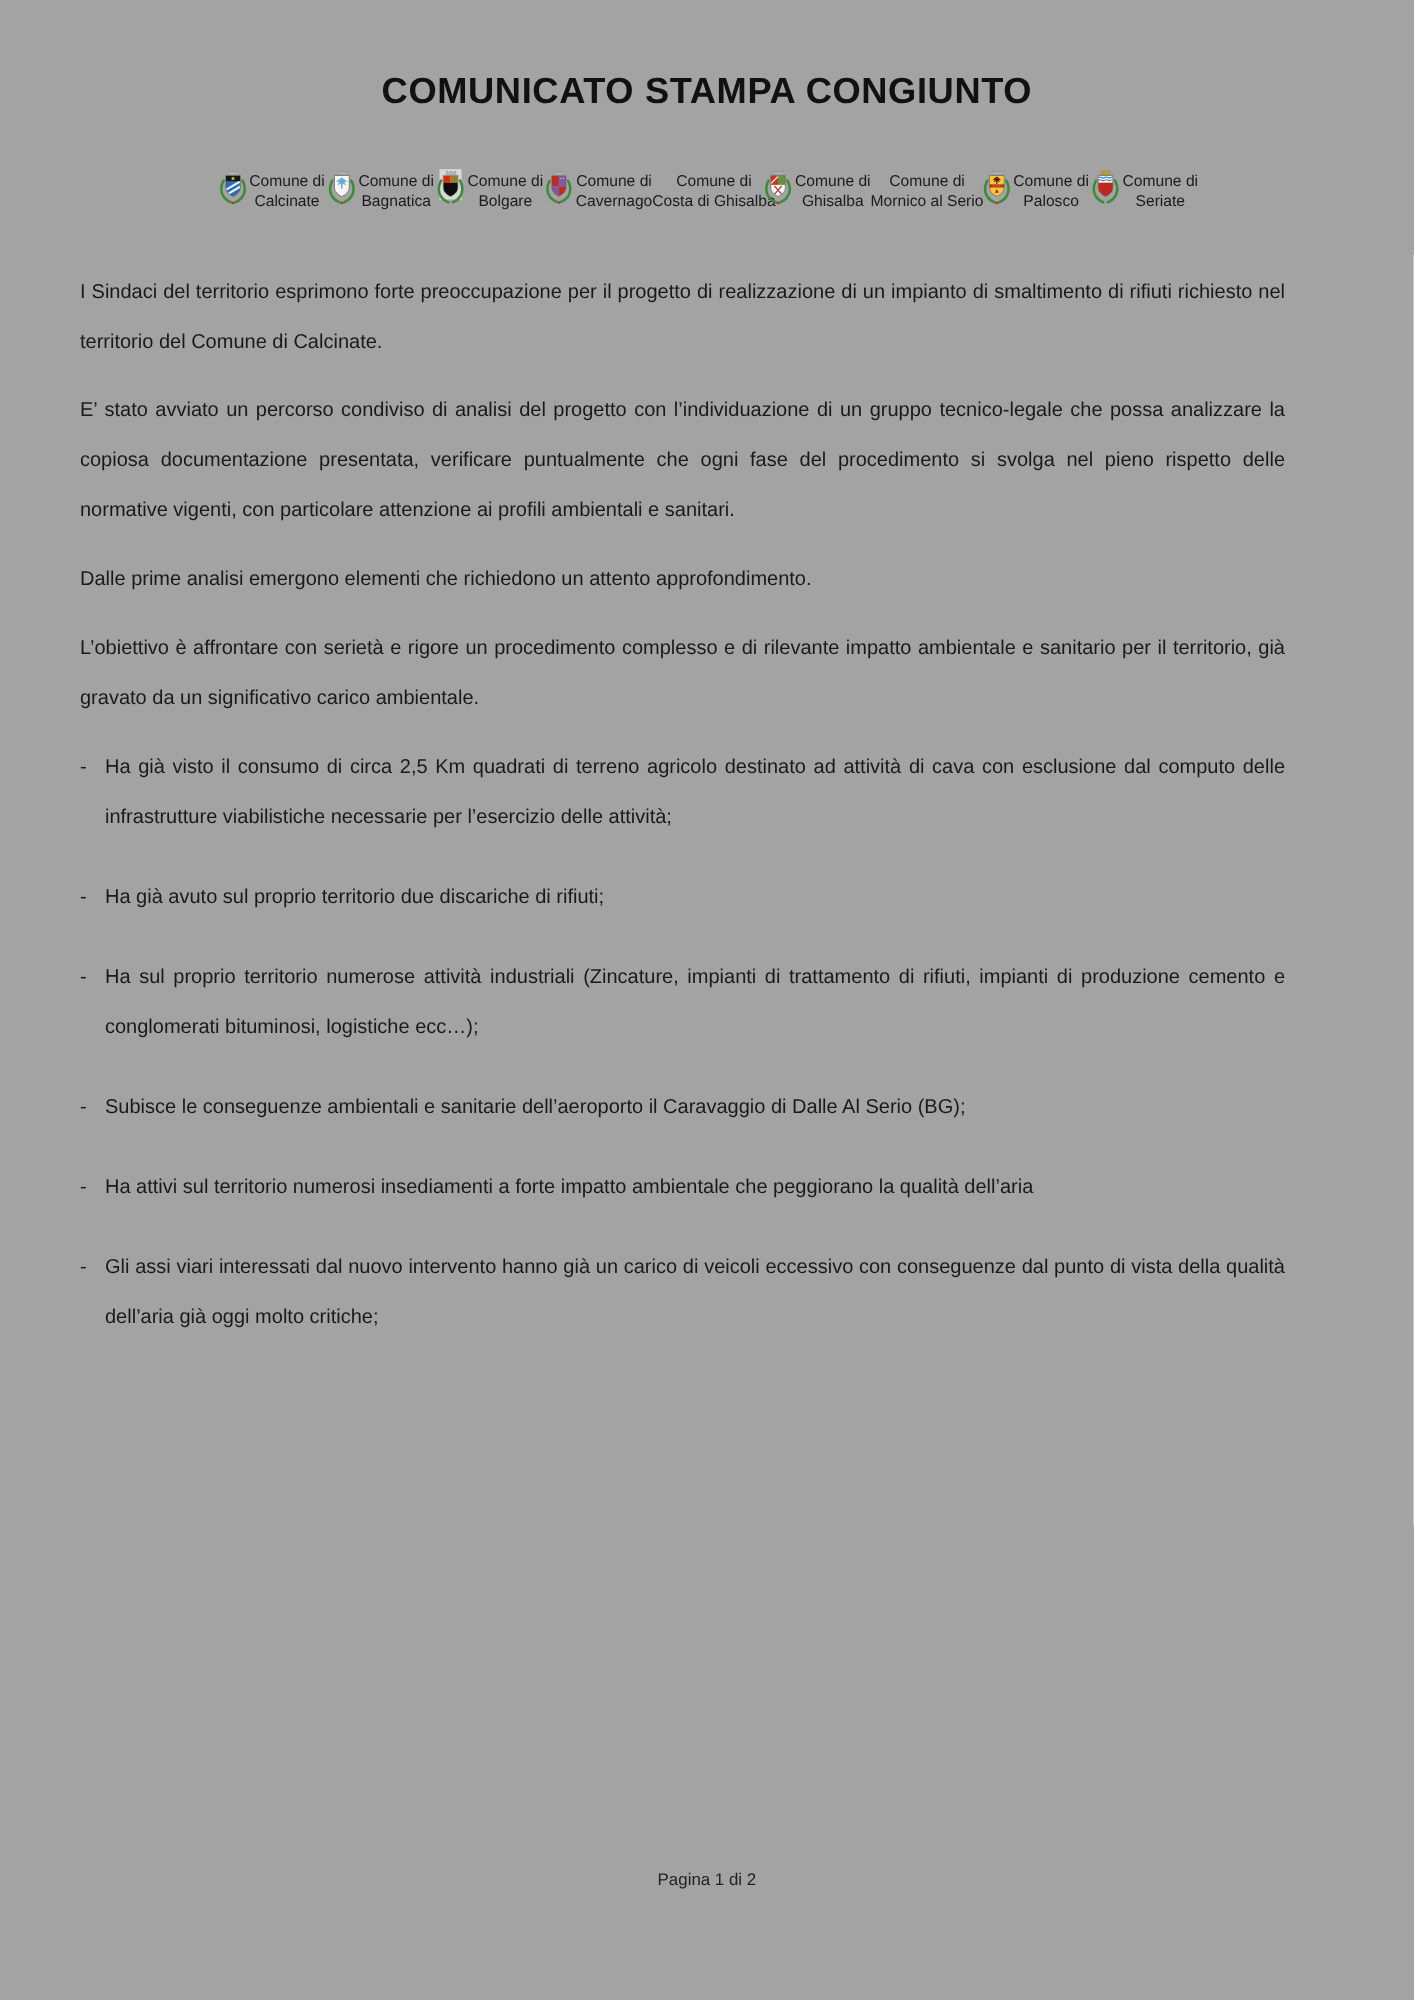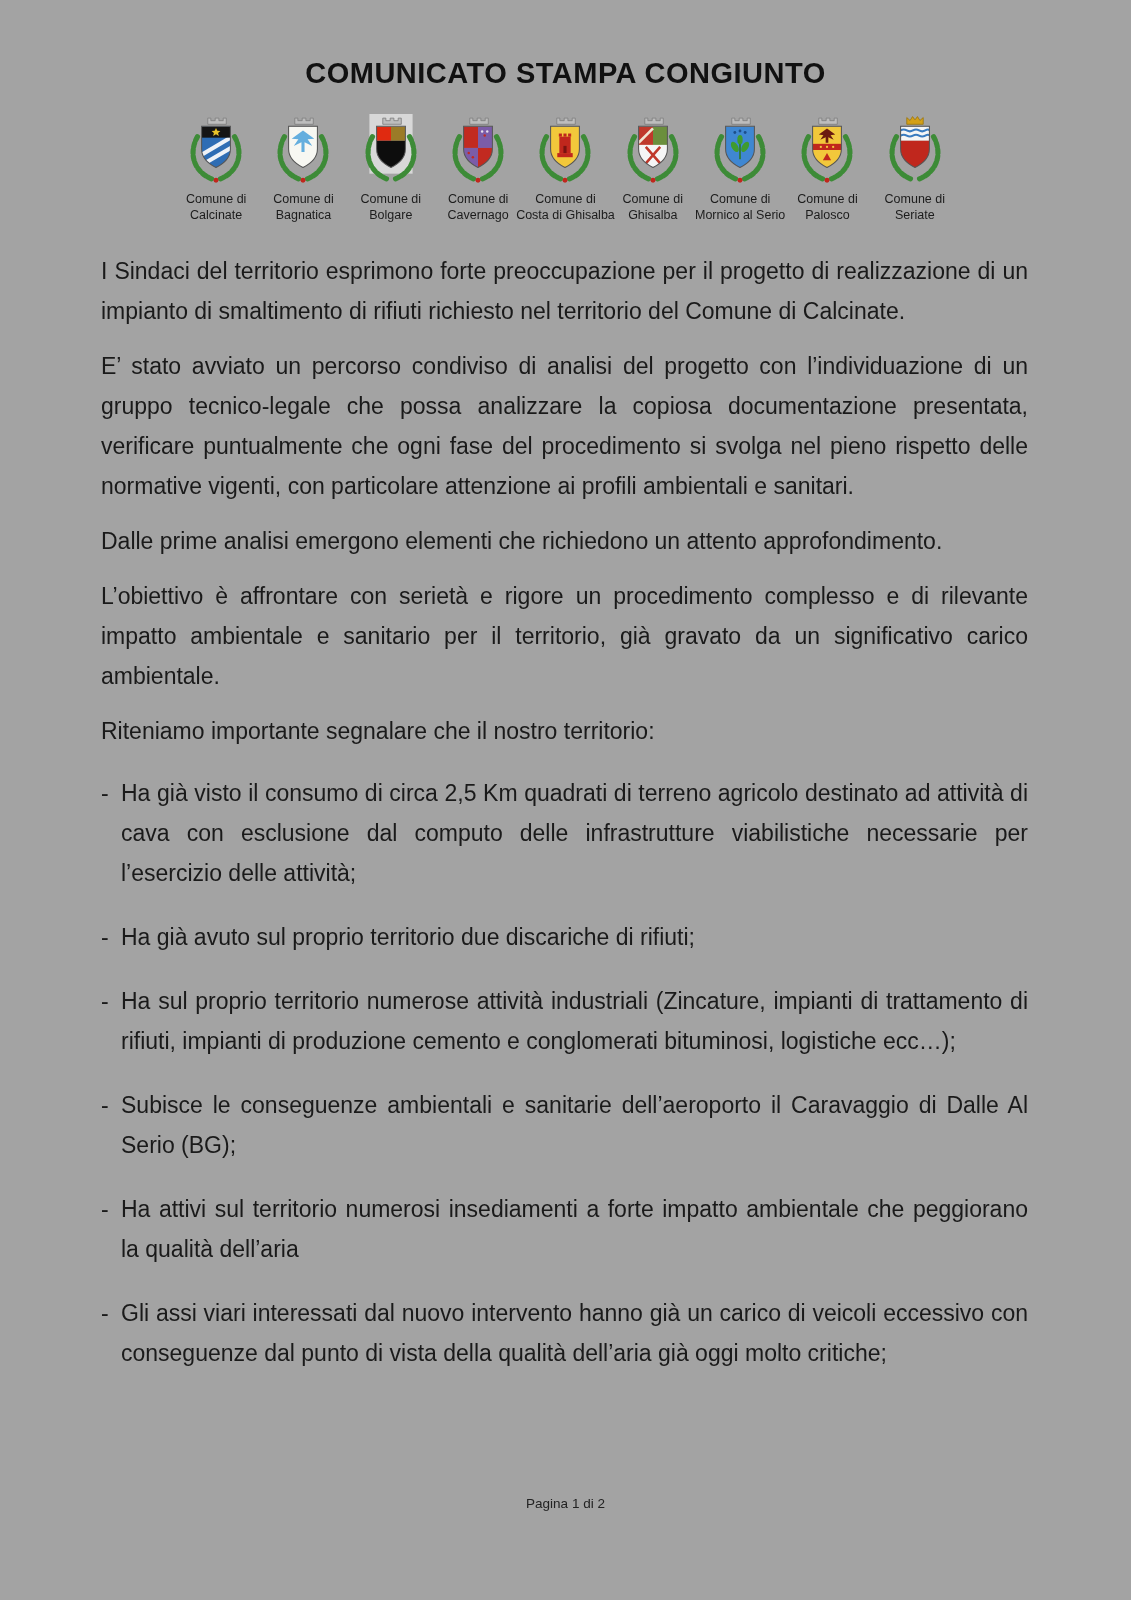--- a/index.html
+++ b/index.html
@@ -23,36 +23,36 @@
   .crest-row{
     width:786px;
     margin:22px auto 0 auto;
     display:flex;
     justify-content:space-between;
     align-items:flex-start;
   }
   .crest{
     flex:1 1 0;
     display:flex;
-    flex-direction:column;
+    flex-direction:row;
     align-items:center;
     min-width:0;
   }
   .crest svg{display:block;}
   .crest-label{
     margin-top:5px;
     text-align:center;
     font-size:12.5px;
     line-height:16px;
     color:#1c1c1c;
     white-space:nowrap;
   }
   .content{
-    padding:28px 103px 0 101px;
-    font-size:23px;
+    padding:28px 103px 0 64px;
+    font-size:16px;
     line-height:40px;
     color:#1a1a1a;
   }
   .para{
     margin:0 0 15px 0;
     text-align:justify;
   }
   .para.list-intro{margin-bottom:22px;text-align:left;}
   .bullet{
     display:flex;
@@ -323,21 +323,20 @@
       </div>
     </div>
 
   </div>
 
   <div class="content">
     <p class="para">I Sindaci del territorio esprimono forte preoccupazione per il progetto di realizzazione di un impianto di smaltimento di rifiuti richiesto nel territorio del Comune di Calcinate.</p>
     <p class="para">E’ stato avviato un percorso condiviso di analisi del progetto con l’individuazione di un gruppo tecnico-legale che possa analizzare la copiosa documentazione presentata, verificare puntualmente che ogni fase del procedimento si svolga nel pieno rispetto delle normative vigenti, con particolare attenzione ai profili ambientali e sanitari.</p>
     <p class="para">Dalle prime analisi emergono elementi che richiedono un attento approfondimento.</p>
     <p class="para">L’obiettivo è affrontare con serietà e rigore un procedimento complesso e di rilevante impatto ambientale e sanitario per il territorio, già gravato da un significativo carico ambientale.</p>
-    <p class="para list-intro">Riteniamo importante segnalare che il nostro territorio:</p>
 
     <div class="bullet">
       <span class="bullet-marker">-</span>
       <span class="bullet-text">Ha già visto il consumo di circa 2,5 Km quadrati di terreno agricolo destinato ad attività di cava con esclusione dal computo delle infrastrutture viabilistiche necessarie per l’esercizio delle attività;</span>
     </div>
     <div class="bullet">
       <span class="bullet-marker">-</span>
       <span class="bullet-text">Ha già avuto sul proprio territorio due discariche di rifiuti;</span>
     </div>
     <div class="bullet">

